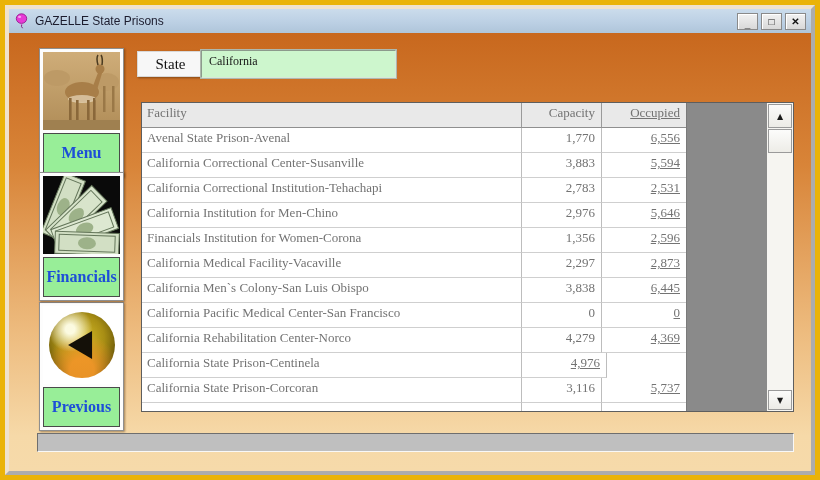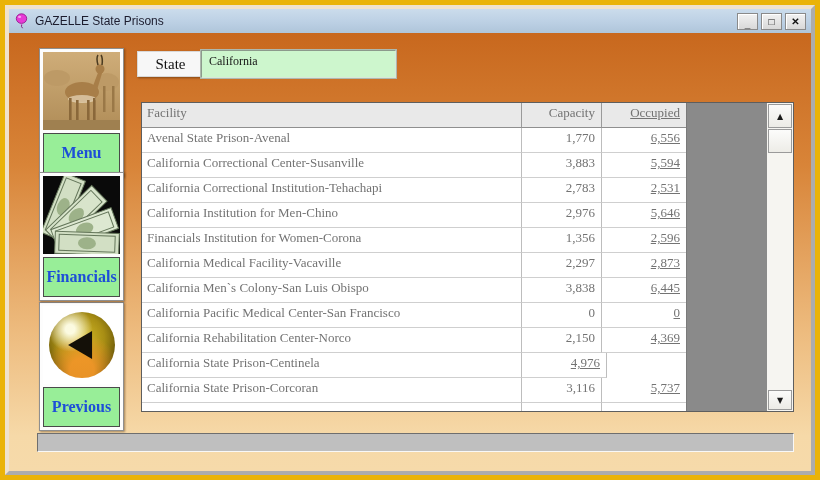--- a/index.html
+++ b/index.html
@@ -278,21 +278,21 @@
     <div class="cell c-cap">3,838</div>
     <div class="cell c-occ">6,445</div>
   </div>
               <div class="grow">
     <div class="cell c-fac">California Pacific Medical Center-San Francisco</div>
     <div class="cell c-cap">0</div>
     <div class="cell c-occ">0</div>
   </div>
               <div class="grow">
     <div class="cell c-fac">California Rehabilitation Center-Norco</div>
-    <div class="cell c-cap">2,150</div>
+    <div class="cell c-cap">4,279</div>
     <div class="cell c-occ">4,369</div>
   </div>
               <div class="grow">
     <div class="cell c-fac">California State Prison-Centinela</div>
     <div class="cell c-occ">4,976</div>
   </div>
               <div class="grow">
     <div class="cell c-fac">California State Prison-Corcoran</div>
     <div class="cell c-cap">3,116</div>
     <div class="cell c-occ">5,737</div>

